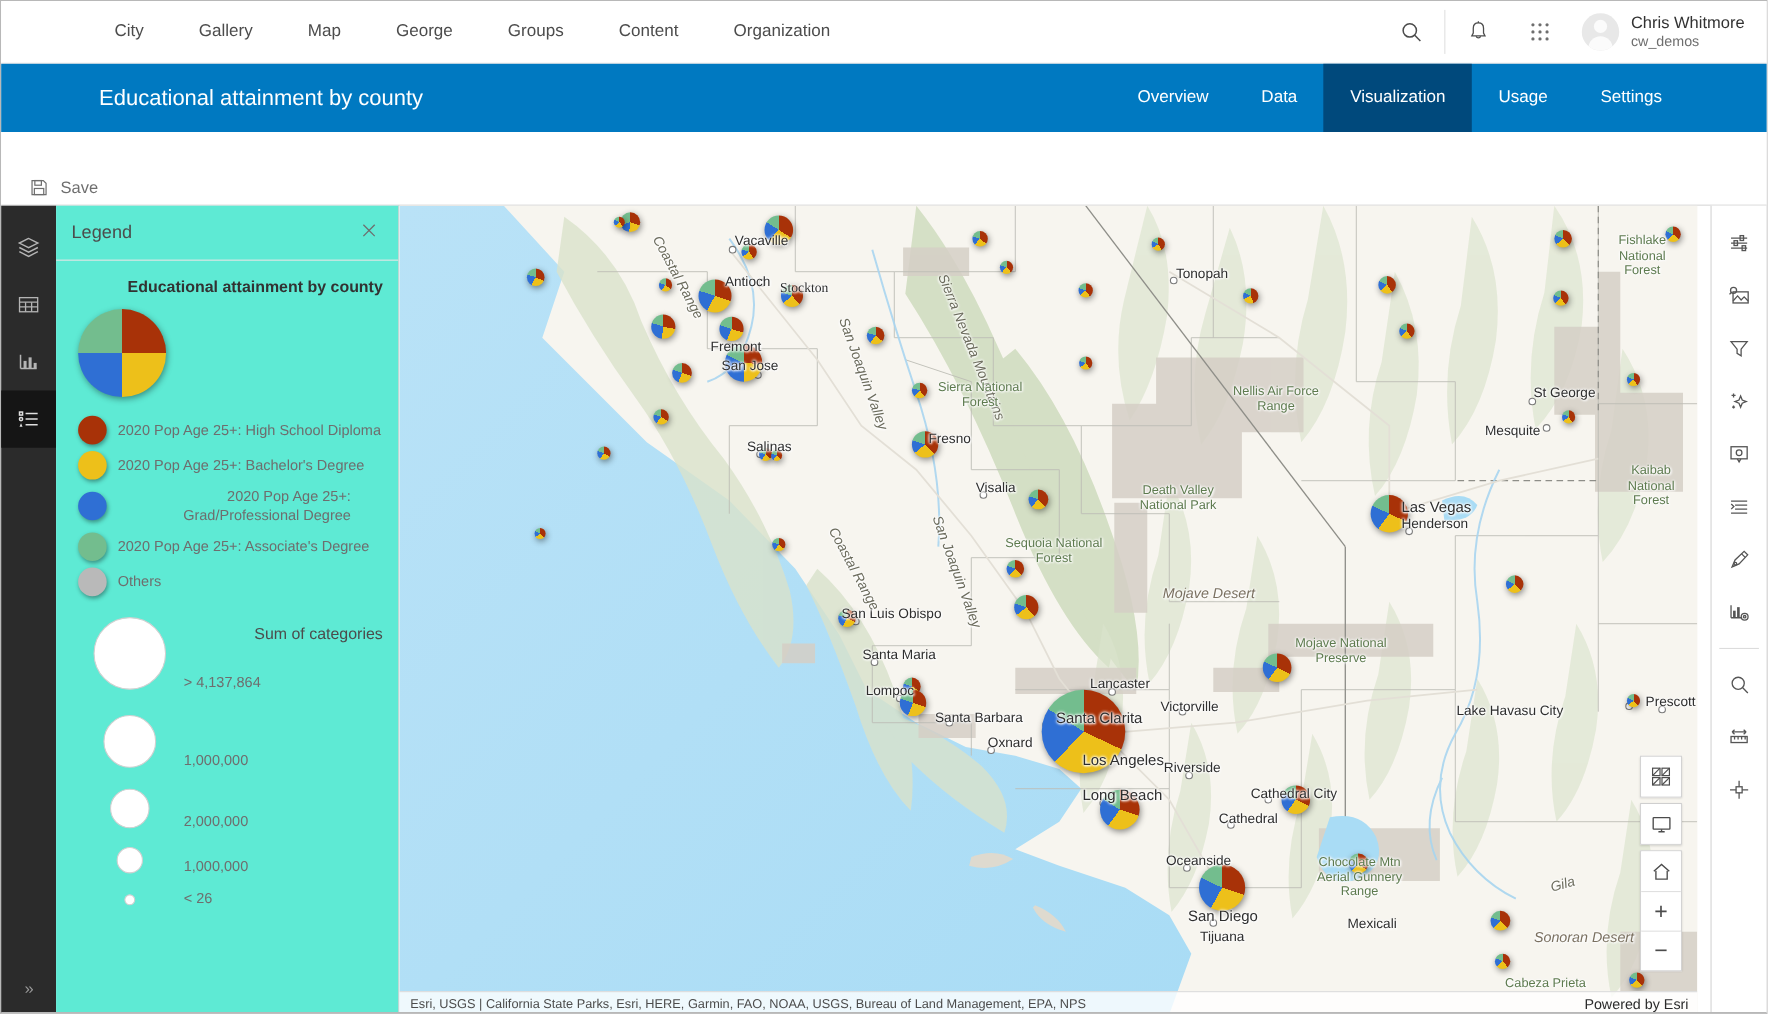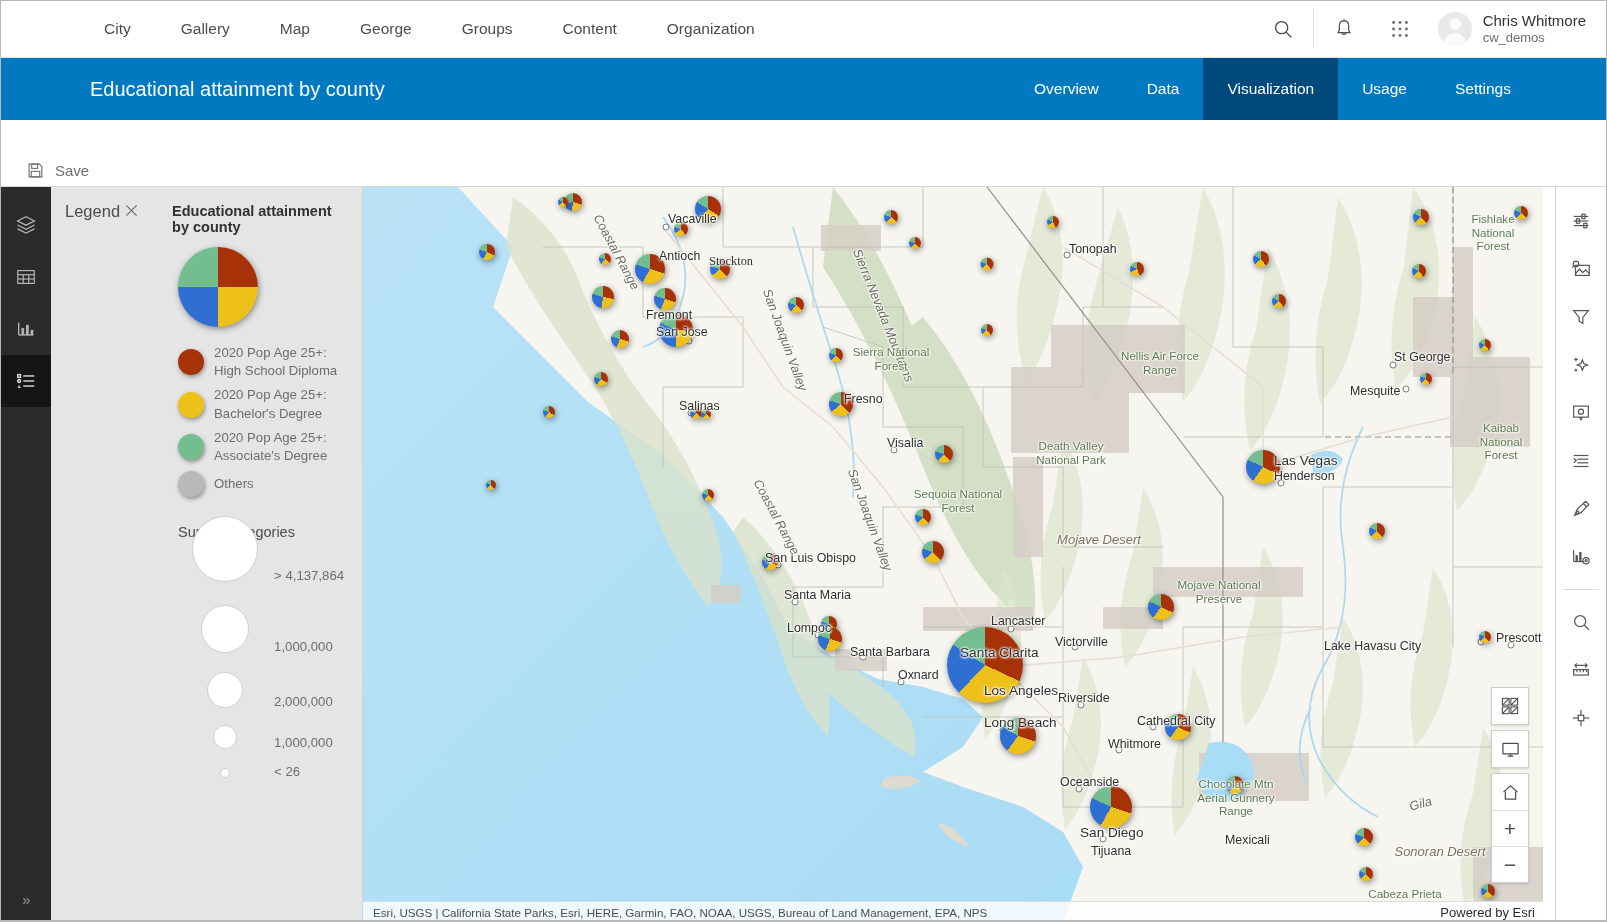--- a/index.html
+++ b/index.html
@@ -118,23 +118,23 @@
     width: 50px; height: 46px;
     display: flex; align-items: center; justify-content: center;
     color: #9a9a9a; font-size: 15px; cursor: pointer;
     letter-spacing: -1px;
   }
 
   
   .legendpanel {
     position: absolute; top: 186px; left: 50px;
     width: 312px; height: 735px;
-    background: #e5e5e5;
+    background: #5eead4;
     border-right: 1px solid #d4d4d4;
-    display: flex; 
+    display: flex; flex-direction: column; text-align: right;
   }
   .lp-head {
     height: 50px; flex: none;
     display: flex; align-items: center; justify-content: space-between;
     padding: 0 15px 0 14px;
     border-bottom: 1px solid #e6e6e6;
   }
   .lp-title { font-size: 16.5px; color: #4c4c4c; }
   .lp-close { color: #6e6e6e; cursor: pointer; line-height: 1; padding: 4px; }
   .lp-body { flex: 1; overflow: hidden; padding: 16px 14px 0 14px; }
@@ -399,20 +399,24 @@
         <div class="lp-pie" style="background: conic-gradient(#a83208 0deg 90deg, #edc01a 90deg 180deg, #2f6fd4 180deg 270deg, #73bd8e 270deg 360deg);"></div>
       </div>
 
       <div class="lp-row">
         <div class="lp-swatch" style="background:#a83208"></div>
         <div class="lp-label">2020 Pop Age 25+: High School Diploma</div>
       </div>
       <div class="lp-row">
         <div class="lp-swatch" style="background:#edc01a"></div>
         <div class="lp-label">2020 Pop Age 25+: Bachelor's Degree</div>
+      </div>
+      <div class="lp-row">
+        <div class="lp-swatch" style="background:#2f6fd4"></div>
+        <div class="lp-label" style="max-width:212px">2020 Pop Age 25+: Grad/Professional Degree</div>
       </div>
       <div class="lp-row">
         <div class="lp-swatch" style="background:#73bd8e"></div>
         <div class="lp-label">2020 Pop Age 25+: Associate's Degree</div>
       </div>
       <div class="lp-row">
         <div class="lp-swatch" style="background:#b9b9b9"></div>
         <div class="lp-label">Others</div>
       </div>
 
@@ -659,21 +663,21 @@
         <div class="mlabel" style="left: 421px; top: 401px;">Santa Maria</div>
         <div class="mlabel" style="left: 424px; top: 434px;">Lompoc</div>
         <div class="mlabel" style="left: 487px; top: 458px;">Santa Barbara</div>
         <div class="mlabel" style="left: 535px; top: 481px;">Oxnard</div>
         <div class="mlabel" style="left: 628px; top: 427px;">Lancaster</div>
         <div class="mlabel big" style="left: 597px; top: 458px;">Santa Clarita</div>
         <div class="mlabel big" style="left: 621px; top: 496px;">Los Angeles</div>
         <div class="mlabel" style="left: 692px; top: 448px;">Victorville</div>
         <div class="mlabel" style="left: 695px; top: 504px;">Riverside</div>
         <div class="mlabel big" style="left: 621px; top: 528px;">Long Beach</div>
-        <div class="mlabel" style="left: 745px; top: 550px;">Whitmore</div>
+        <div class="mlabel" style="left: 745px; top: 550px;">Cathedral</div>
         <div class="mlabel" style="left: 697px; top: 588px;">Oceanside</div>
         <div class="mlabel big" style="left: 717px; top: 638px;">San Diego</div>
         <div class="mlabel" style="left: 728px; top: 657px;">Tijuana</div>
         <div class="mlabel" style="left: 774px; top: 527px;">Cathedral City</div>
         <div class="mlabel" style="left: 862px; top: 646px;">Mexicali</div>
         <div class="mlabel" style="left: 706px; top: 55px;">Tonopah</div>
         <div class="mlabel big" style="left: 911px; top: 266px;">Las Vegas</div>
         <div class="mlabel" style="left: 911px; top: 282px;">Henderson</div>
         <div class="mlabel" style="left: 987px; top: 197px;">Mesquite</div>
         <div class="mlabel" style="left: 1031px; top: 163px;">St George</div>

